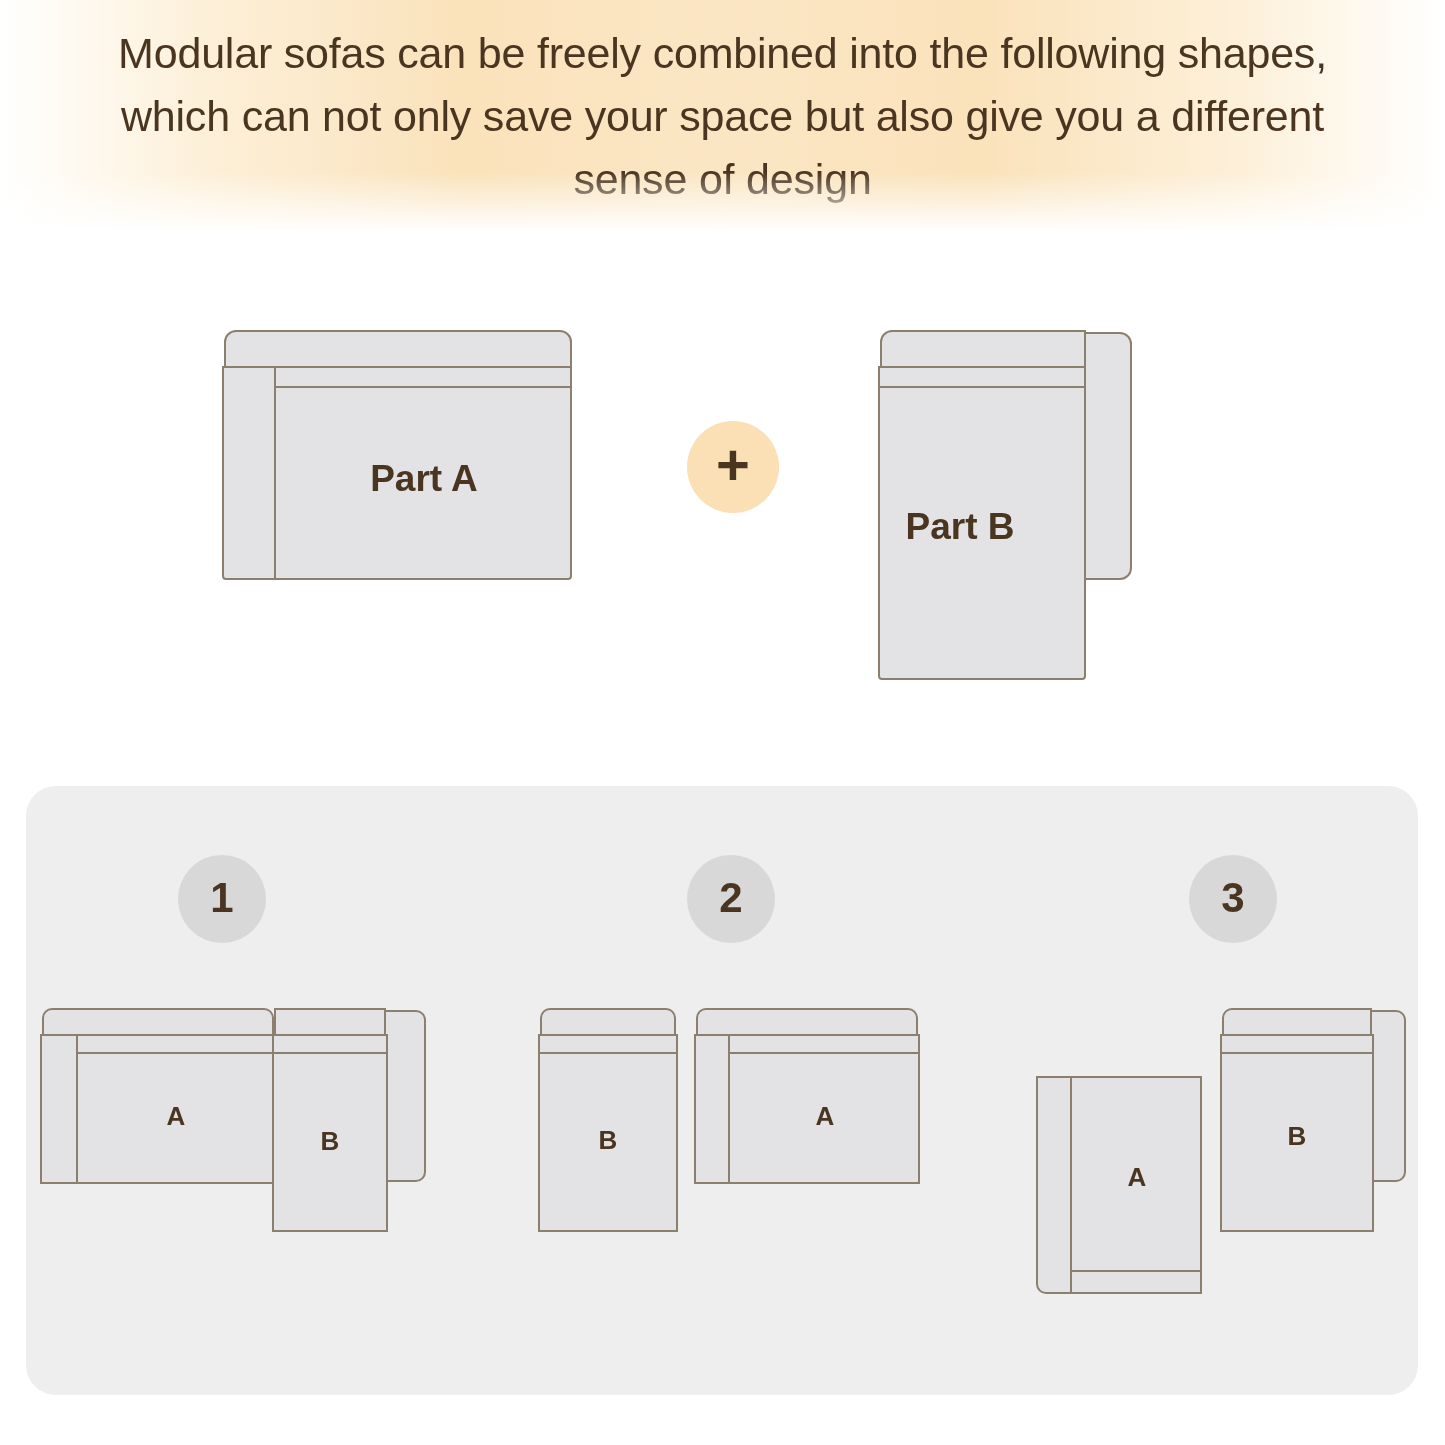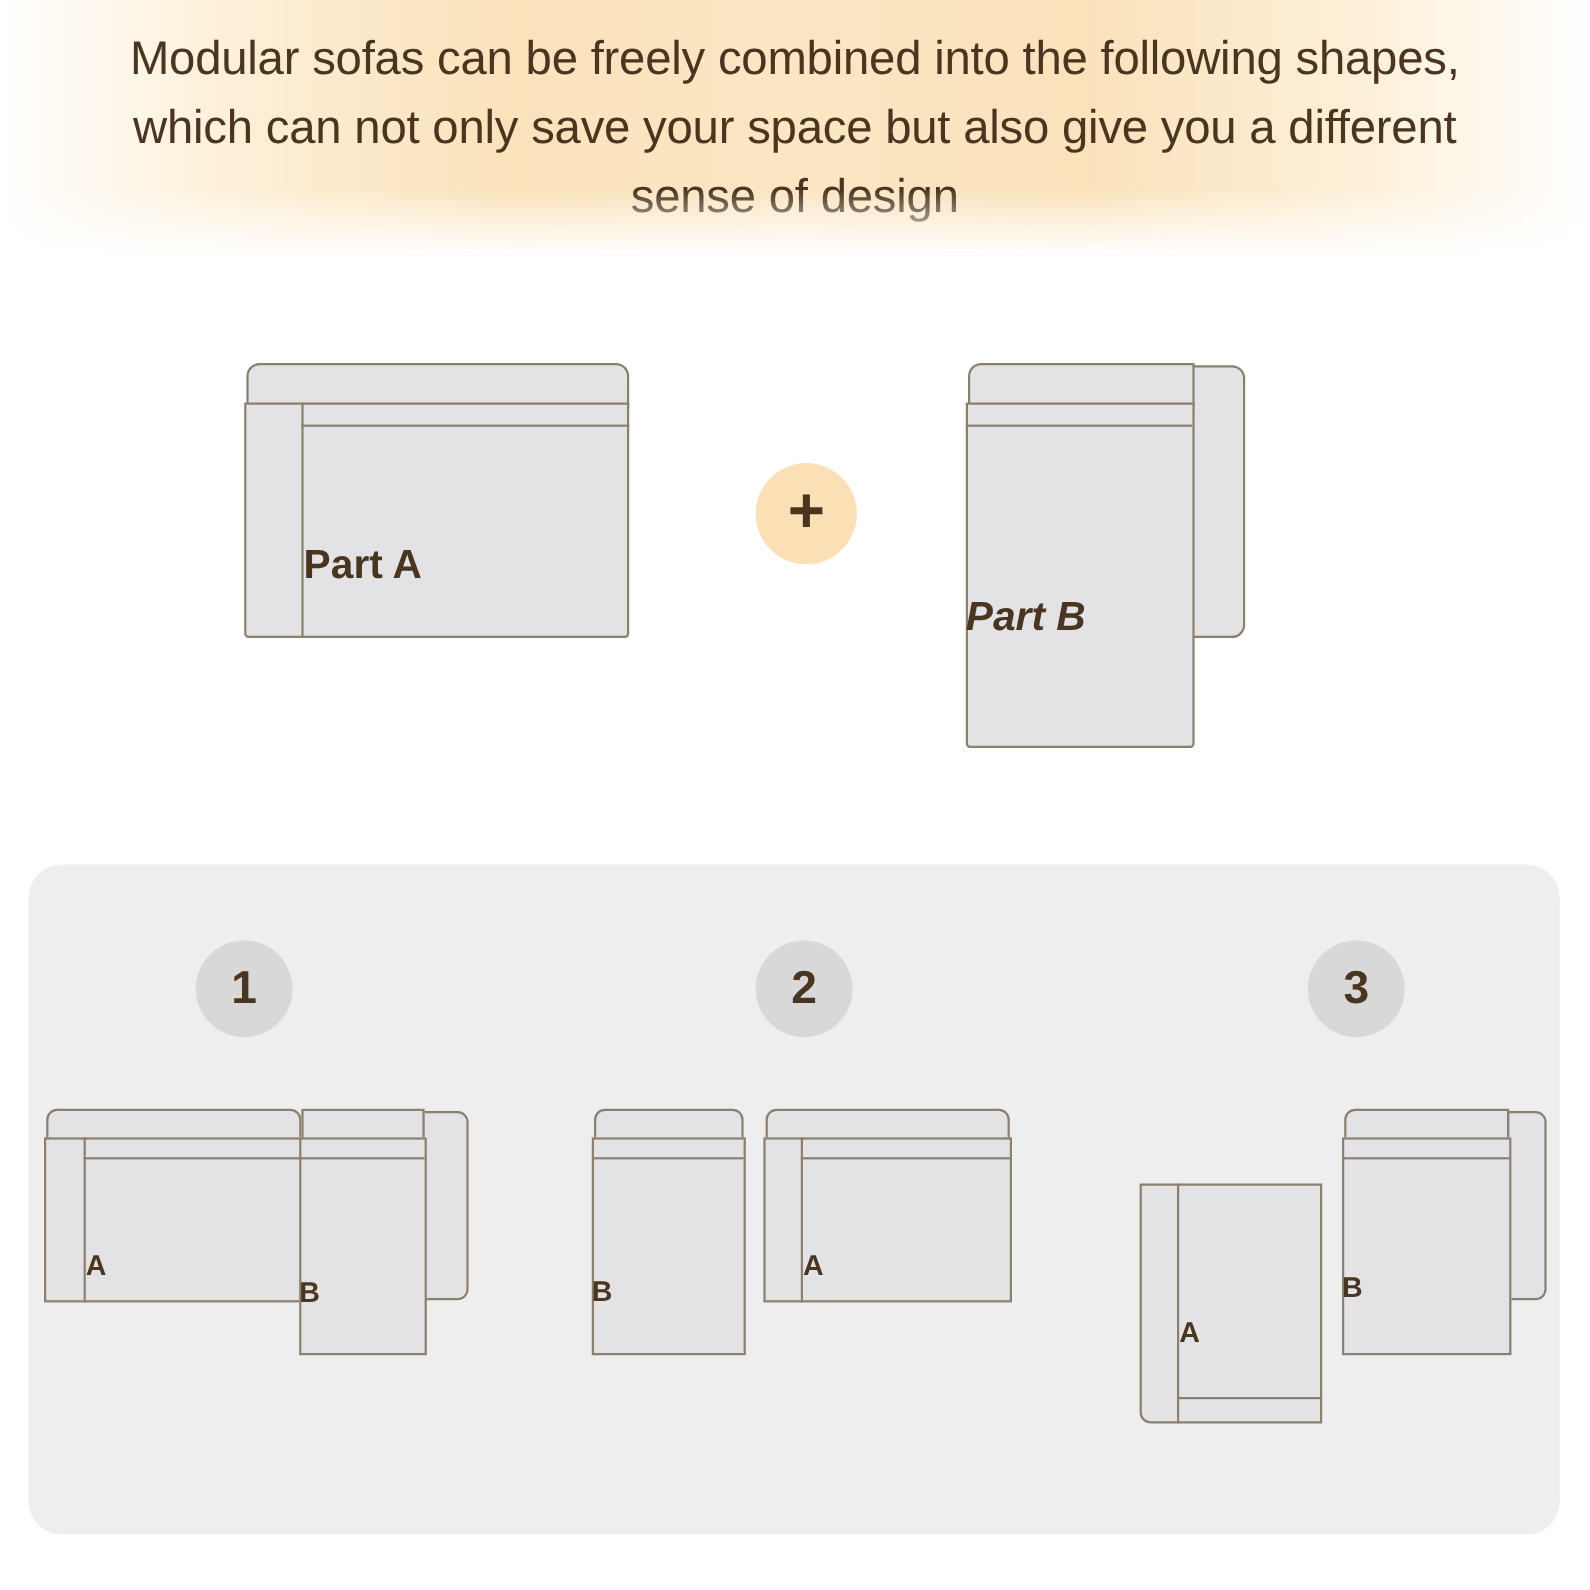--- a/index.html
+++ b/index.html
@@ -54,23 +54,22 @@
     box-sizing: border-box;
   }
   .seam {
     position: absolute;
     background: #8d7f6d;
   }
   .label {
     position: absolute;
     color: #4a3520;
     font-weight: bold;
-    text-align: left;
+    text-align: center;
     white-space: nowrap;
-    margin-top: 34px;
   }
 
   
   #plus-badge {
     position: absolute;
     left: 687px;
     top: 421px;
     width: 92px;
     height: 92px;
     border-radius: 50%;
@@ -139,21 +138,21 @@
 </div>
 
 <div class="piece" style="left:878px; top:330px; width:256px; height:352px;">
 
   <div class="body" style="left:204px; top:2px; width:50px; height:248px; border-radius:0 12px 12px 0;"></div>
 
   <div class="body" style="left:2px; top:0px; width:206px; height:42px; border-radius:12px 0 0 0;"></div>
 
   <div class="body" style="left:0px; top:36px; width:208px; height:314px; border-radius:0 0 4px 4px;"></div>
   <div class="seam" style="left:0px; top:56px; width:206px; height:2px;"></div>
-  <div class="label" style="left:0px; top:176px; width:164px; font-size:37px;font-style:italic;">Part B</div>
+  <div class="label" style="left:0px; top:176px; width:164px; font-size:37px;">Part B</div>
 </div>
 
 <div id="panel">
 
   <div class="num-badge" style="left:152px; top:69px;">
     <span>1</span>
   </div>
 
   <div class="piece" style="left:14px; top:222px; width:400px; height:336px;">
 

